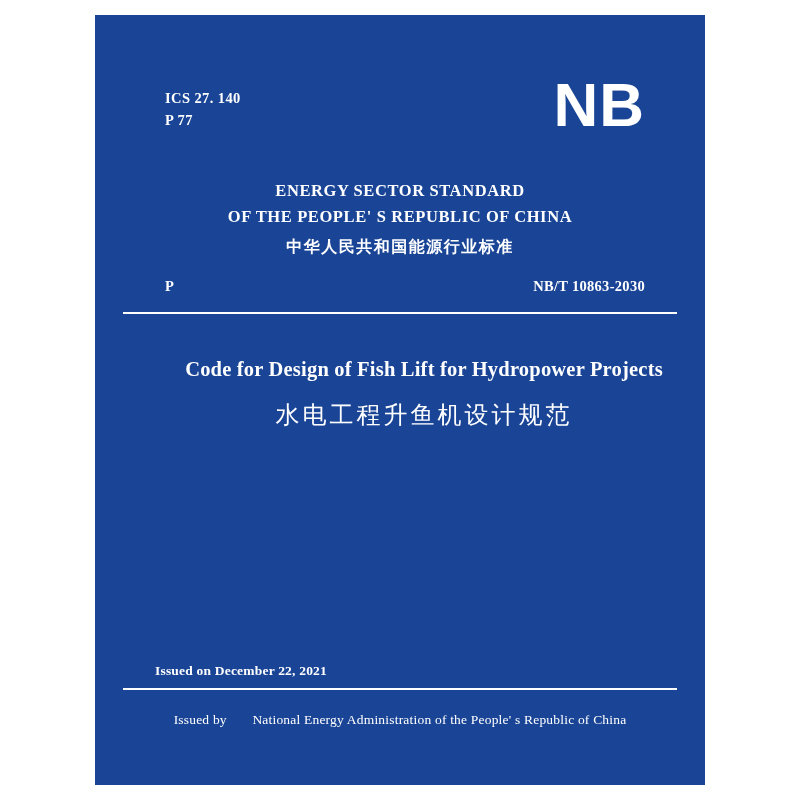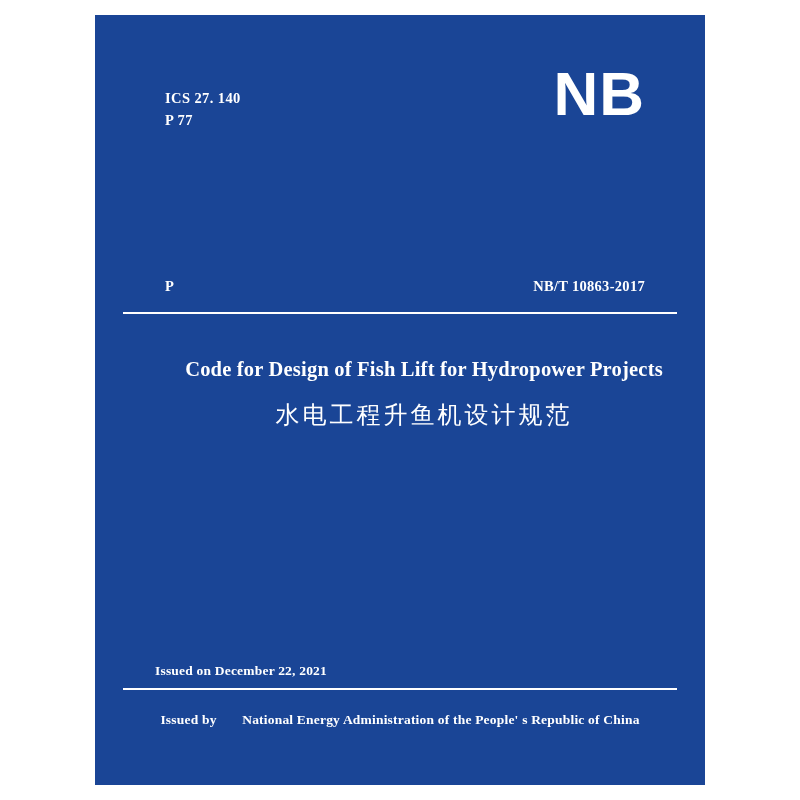--- a/index.html
+++ b/index.html
@@ -35,21 +35,21 @@
     left: 70px;
     top: 72px;
     font-weight: bold;
     font-size: 14.5px;
     line-height: 1.55;
     letter-spacing: 0.4px;
   }
   .nb-logo {
     position: absolute;
     right: 60px;
-    top: 48px;
+    top: 59px;
     font-family: "Liberation Sans", sans-serif;
     font-weight: bold;
     font-size: 62px;
     letter-spacing: 1px;
     line-height: 1;
   }
   .std-title {
     position: absolute;
     left: 0;
     right: 0;
@@ -121,43 +121,48 @@
     font-weight: bold;
     font-size: 13.5px;
     letter-spacing: 0.2px;
   }
   .issued-by {
     position: absolute;
     left: 0;
     right: 0;
     top: 697px;
     text-align: center;
-    font-weight: bold;
+    font-weight: normal;
     font-size: 13.5px;
     letter-spacing: 0.2px;
   }
   .issued-by .label { margin-right: 22px; }
 </style>
 </head>
 <body>
 
 <div class="page">
   <div class="cover">
 
     <div class="ics-block">
       <div>ICS 27. 140</div>
       <div>P 77</div>
     </div>
 
     <div class="nb-logo">NB</div>
 
+    <div class="std-title">
+      <div class="line1">ENERGY SECTOR STANDARD</div>
+      <div class="line2">OF THE PEOPLE' S REPUBLIC OF CHINA</div>
+      <div class="cn">中华人民共和国能源行业标准</div>
+    </div>
 
     <div class="code-row">
       <span>P</span>
-      <span>NB/T 10863-2017</span>
+      <span>NB/T 10863-2030</span>
     </div>
 
     <div class="rule rule-top"></div>
 
     <div class="title-block">
       <div class="title-en">Code for Design of Fish Lift for Hydropower Projects</div>
       <div class="title-cn">水电工程升鱼机设计规范</div>
     </div>
 
     <div class="dates-row">

